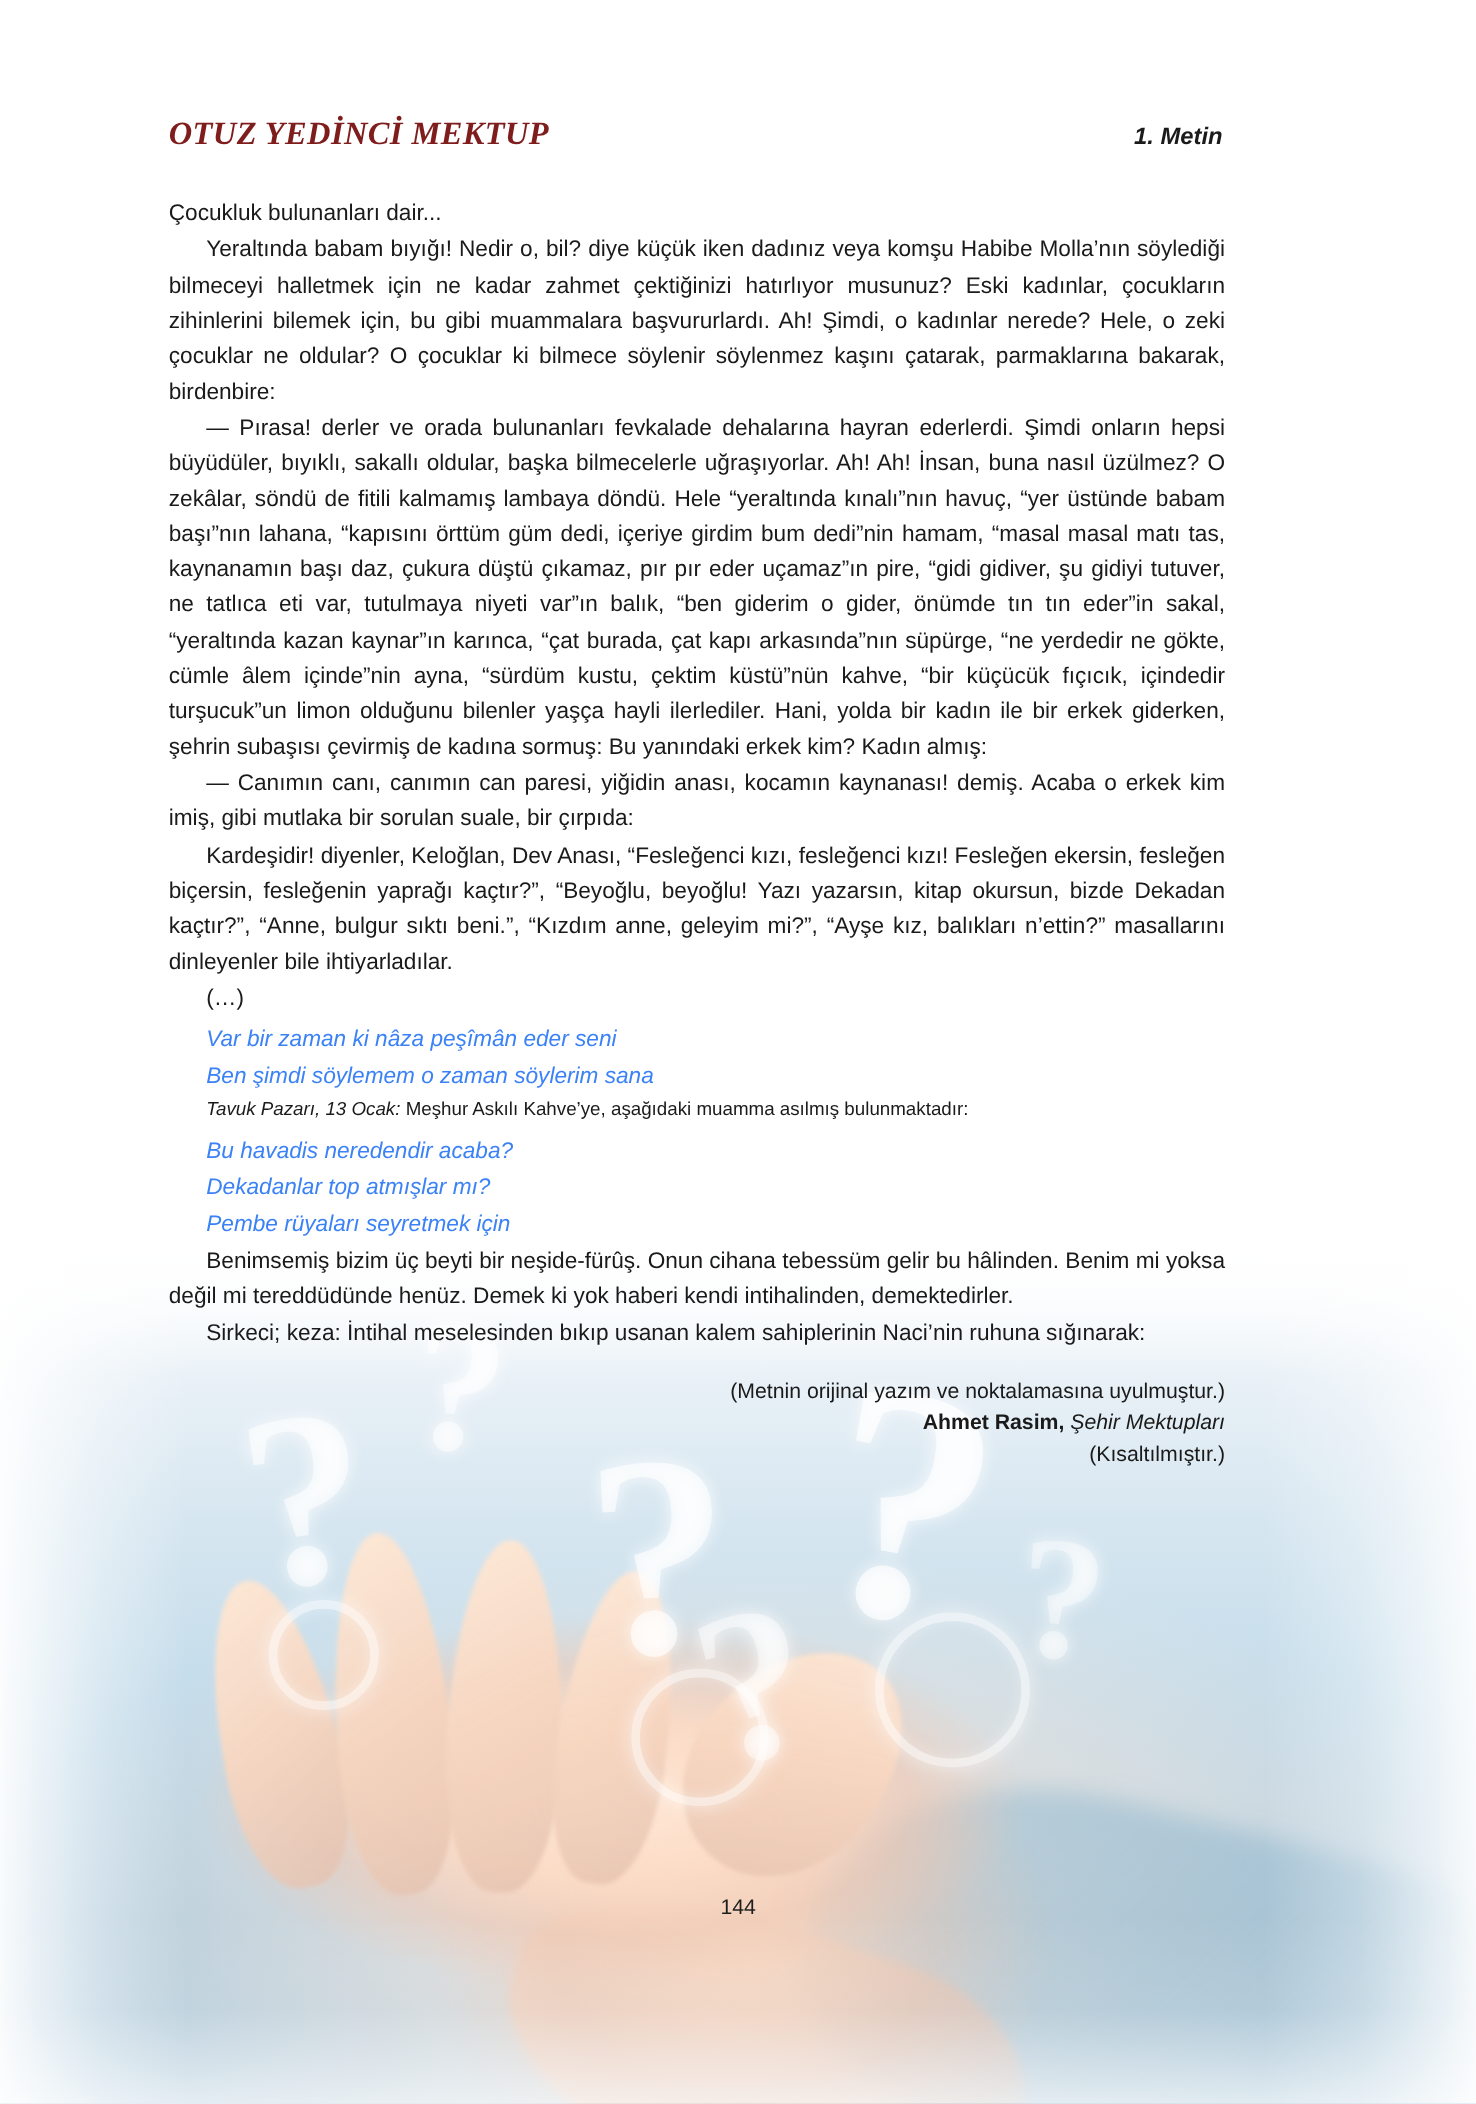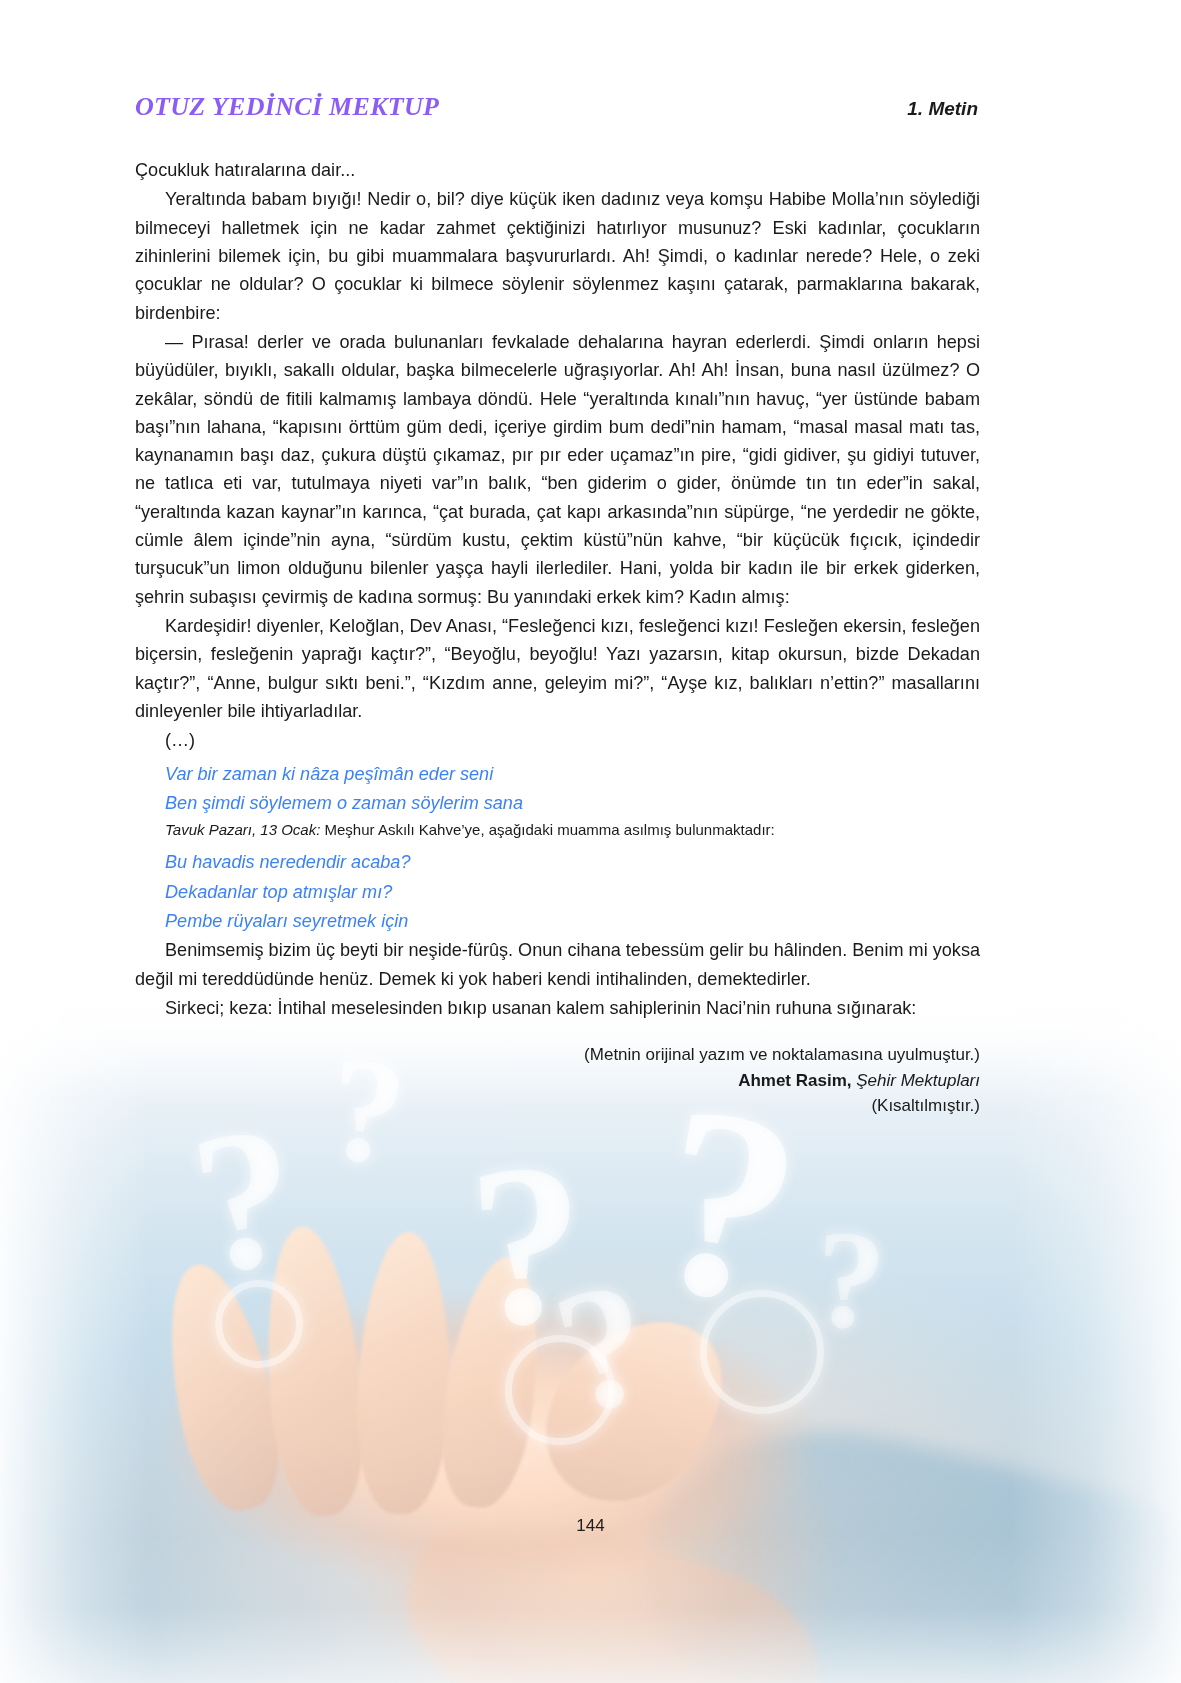--- a/index.html
+++ b/index.html
@@ -151,21 +151,21 @@
     align-items: baseline;
     justify-content: space-between;
     margin-bottom: 34px;
   }
   .doc-title {
     font-family: "Liberation Serif", serif;
     font-style: italic;
     font-weight: bold;
     font-size: 26px;
     letter-spacing: 0.3px;
-    color: #8b5cf6;
+    color: #7f1d1d;
     white-space: nowrap;
   }
   .metin-tag {
     font-family: "Liberation Sans", sans-serif;
     font-style: italic;
     font-weight: bold;
     font-size: 19px;
     color: #1b1b1b;
     white-space: nowrap;
     padding-right: 2px;
@@ -278,26 +278,27 @@
   </div>
 
   <div class="content">
     <div class="col">
 
       <div class="head-row">
         <div class="doc-title">OTUZ YEDİNCİ MEKTUP</div>
         <div class="metin-tag">1. Metin</div>
       </div>
 
-      <p class="body nojust">Çocukluk hatıralarına dair...</p>
+      <p class="body nojust">Çocukluk bulunanları dair...</p>
 
       <p class="body indent gap-sm">Yeraltında babam bıyığı! Nedir o, bil? diye küçük iken dadınız veya komşu Habibe Molla’nın söylediği bilmeceyi halletmek için ne kadar zahmet çektiğinizi hatırlıyor musunuz? Eski kadınlar, çocukların zihinlerini bilemek için, bu gibi muammalara başvururlardı. Ah! Şimdi, o kadınlar nerede? Hele, o zeki çocuklar ne oldular? O çocuklar ki bilmece söylenir söylenmez kaşını çatarak, parmaklarına bakarak, birdenbire:</p>
 
       <p class="body indent gap-sm">— Pırasa! derler ve orada bulunanları fevkalade dehalarına hayran ederlerdi. Şimdi onların hepsi büyüdüler, bıyıklı, sakallı oldular, başka bilmecelerle uğraşıyorlar. Ah! Ah! İnsan, buna nasıl üzülmez? O zekâlar, söndü de fitili kalmamış lambaya döndü. Hele “yeraltında kınalı”nın havuç, “yer üstünde babam başı”nın lahana, “kapısını örttüm güm dedi, içeriye girdim bum dedi”nin hamam, “masal masal matı tas, kaynanamın başı daz, çukura düştü çıkamaz, pır pır eder uçamaz”ın pire, “gidi gidiver, şu gidiyi tutuver, ne tatlıca eti var, tutulmaya niyeti var”ın balık, “ben giderim o gider, önümde tın tın eder”in sakal, “yeraltında kazan kaynar”ın karınca, “çat burada, çat kapı arkasında”nın süpürge, “ne yerdedir ne gökte, cümle âlem içinde”nin ayna, “sürdüm kustu, çektim küstü”nün kahve, “bir küçücük fıçıcık, içindedir turşucuk”un limon olduğunu bilenler yaşça hayli ilerlediler. Hani, yolda bir kadın ile bir erkek giderken, şehrin subaşısı çevirmiş de kadına sormuş: Bu yanındaki erkek kim? Kadın almış:</p>
 
+      <p class="body indent gap-sm">— Canımın canı, canımın can paresi, yiğidin anası, kocamın kaynanası! demiş. Acaba o erkek kim imiş, gibi mutlaka bir sorulan suale, bir çırpıda:</p>
 
       <p class="body indent gap-sm">Kardeşidir! diyenler, Keloğlan, Dev Anası, “Fesleğenci kızı, fesleğenci kızı! Fesleğen ekersin, fesleğen biçersin, fesleğenin yaprağı kaçtır?”, “Beyoğlu, beyoğlu! Yazı yazarsın, kitap okursun, bizde Dekadan kaçtır?”, “Anne, bulgur sıktı beni.”, “Kızdım anne, geleyim mi?”, “Ayşe kız, balıkları n’ettin?” masallarını dinleyenler bile ihtiyarladılar.</p>
 
       <p class="ellipsis-line gap-sm">(…)</p>
 
       <p class="verse">Var bir zaman ki nâza peşîmân eder seni</p>
       <p class="verse">Ben şimdi söylemem o zaman söylerim sana</p>
 
 
       <p class="news-line"><i>Tavuk Pazarı, 13 Ocak:</i><span> Meşhur Askılı Kahve’ye, aşağıdaki muamma asılmış bulunmaktadır:</span></p>

